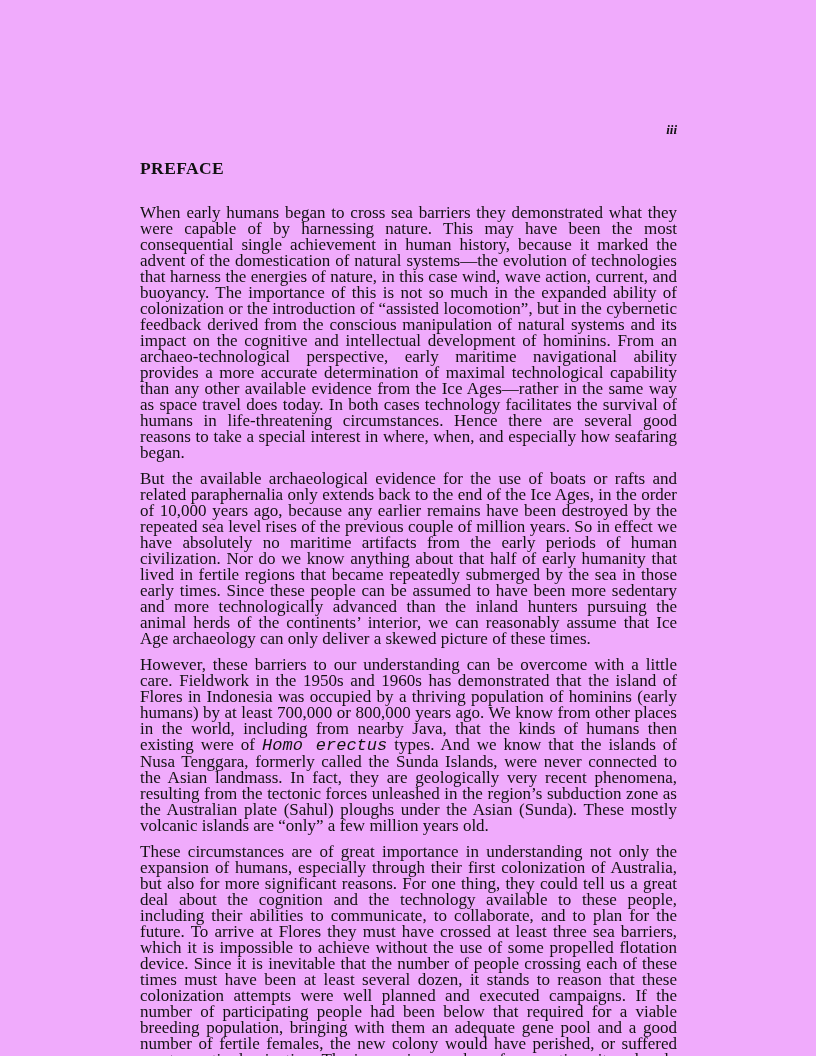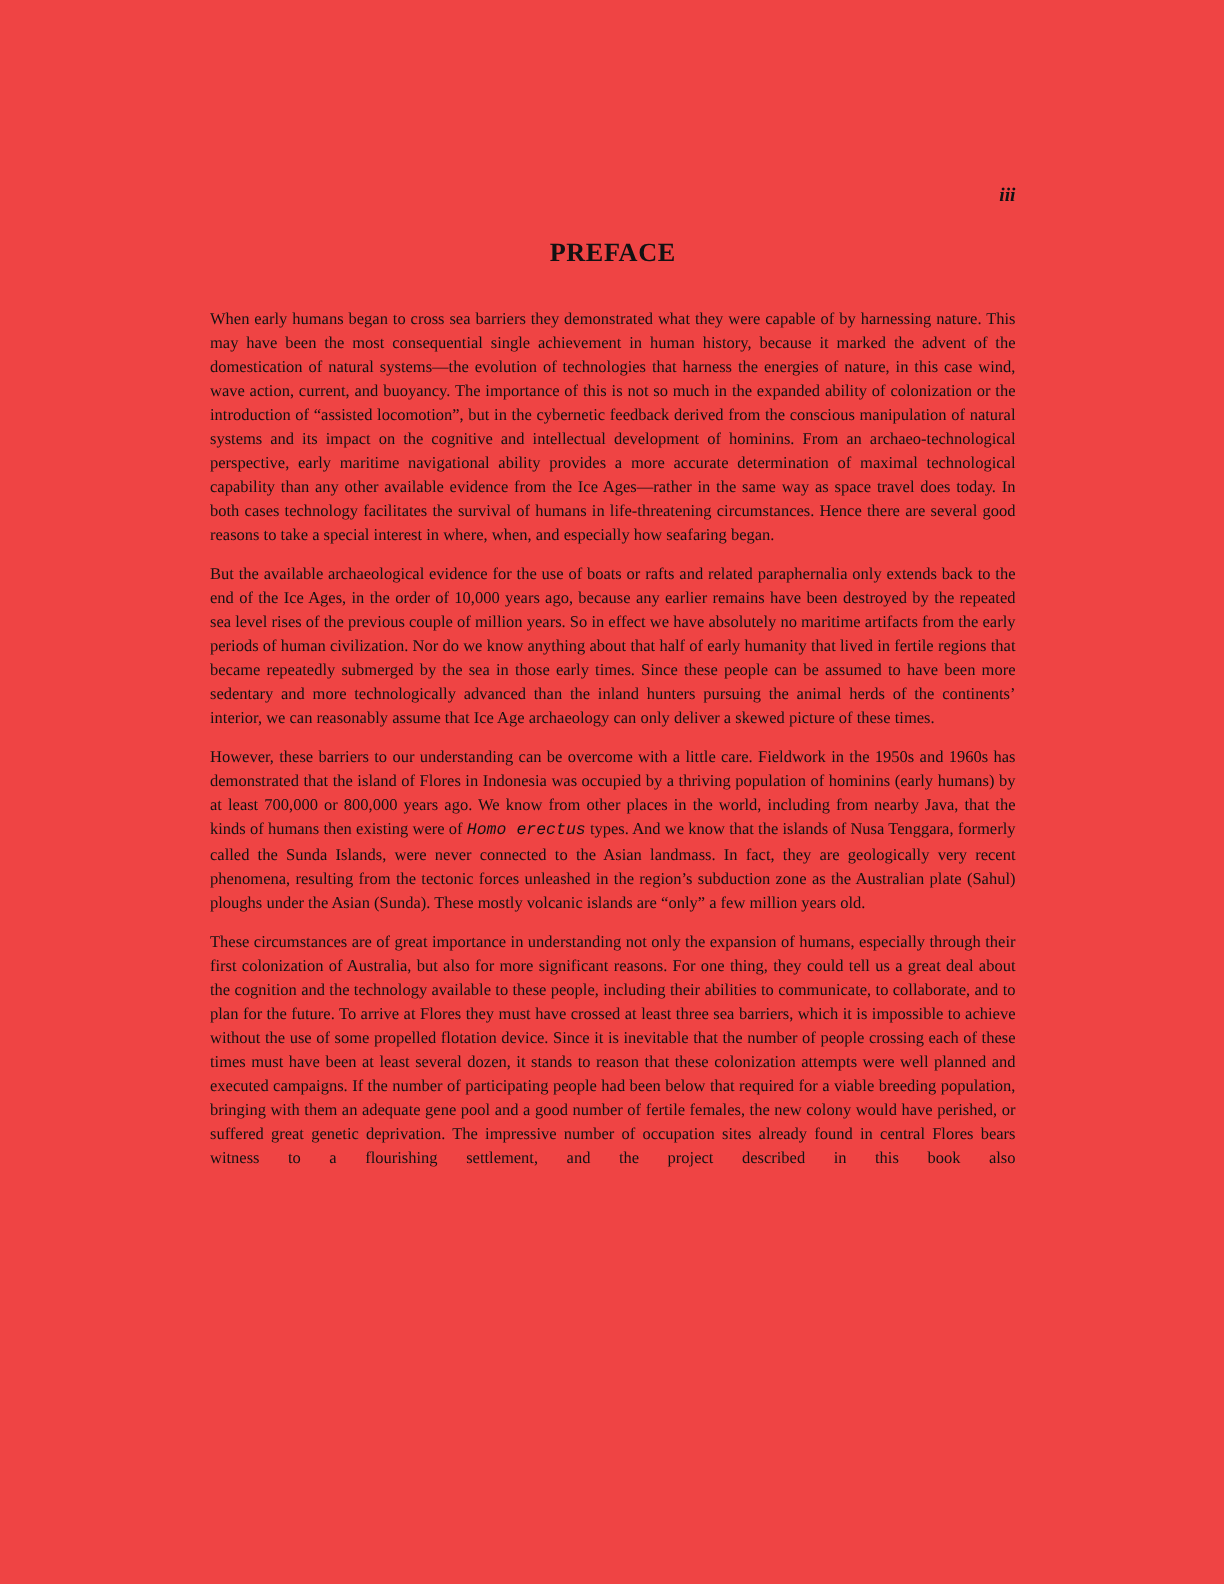--- a/index.html
+++ b/index.html
@@ -1,20 +1,20 @@
 <!DOCTYPE html>
 <html><head>
 <meta charset="utf-8">
 <style>
   html, body { margin: 0; padding: 0; background: #ffffff; }
   .page {
     position: relative;
     width: 816px;
     height: 1056px;
-    background: #ef4444;
+    background: #f0abfc;
     font-family: "Liberation Serif", serif;
     color: #121212;
     overflow: hidden;
   }
   .content {
     position: absolute;
     left: 140px;
     top: 123px;
     width: 537px;
   }
@@ -22,26 +22,25 @@
     font-size: 13px;
     line-height: 14px;
     font-weight: bold;
     font-style: italic;
     text-align: right;
   }
   .title {
     font-size: 17.5px;
     line-height: 22px;
     font-weight: bold;
-    text-align: center;
     letter-spacing: 0.4px;
     margin: 20px 0 26px 0;
   }
   .body {
-    font-size: 11px;
+    font-size: 17px;
     line-height: 16px;
     text-align: justify;
     margin: 0 0 10px 0;
   }
   .body.continues { text-align-last: justify; }
   .body em { font-style: italic; font-family: Liberation Mono, monospace; }
 </style>
 </head>
 <body>
 

